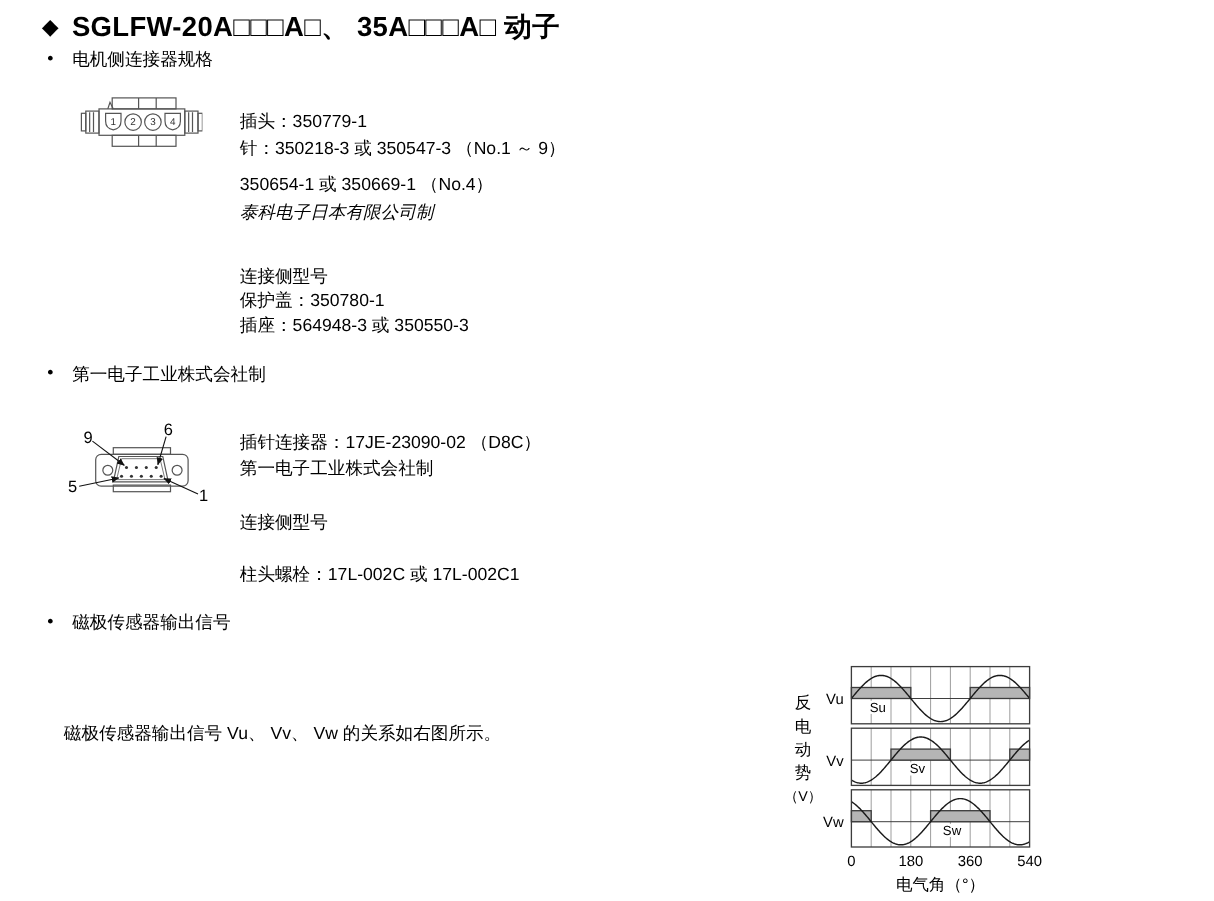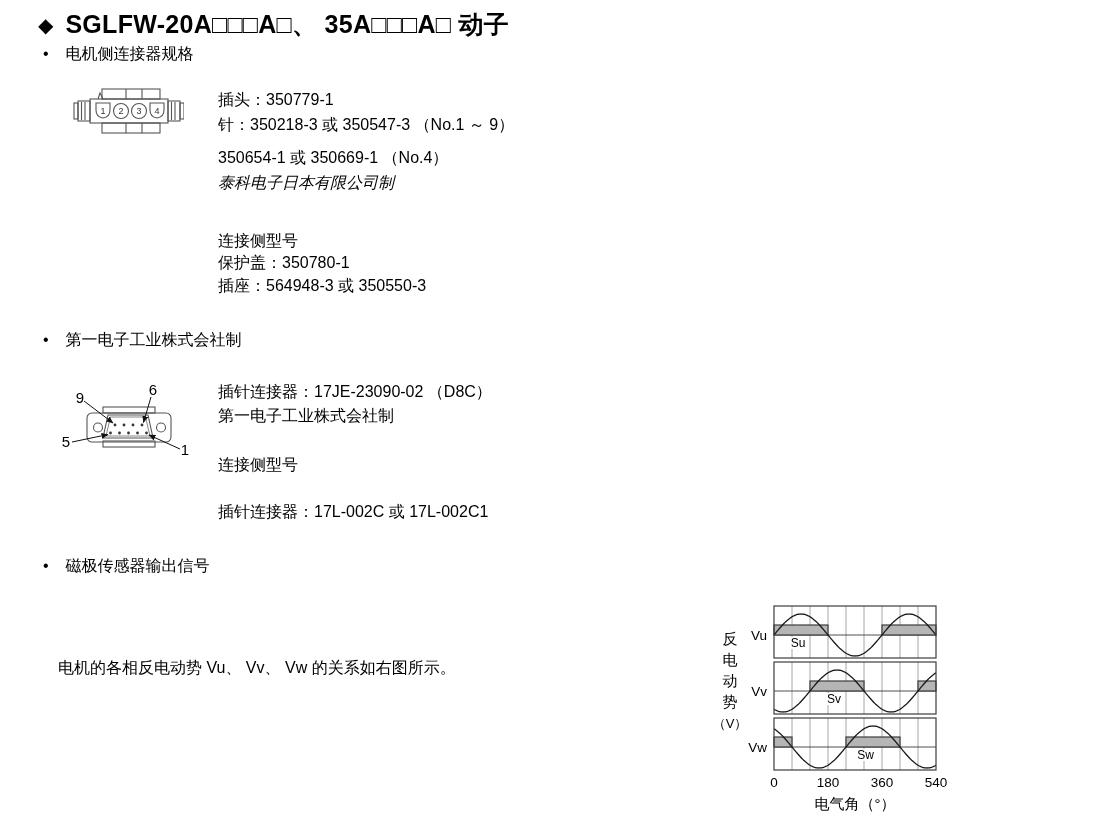--- a/index.html
+++ b/index.html
@@ -6,21 +6,21 @@
   #page{
     position:relative;width:1104px;height:819px;background:#ffffff;overflow:hidden;
     font-family:"Liberation Sans","DejaVu Sans",sans-serif;color:#000;
   }
   .abs{position:absolute;white-space:pre;}
   .title{display:flex;align-items:center;gap:12px;font-weight:bold;}
   .title .marker{font-size:20px;line-height:1;}
   .title .ttext{font-size:25px;letter-spacing:0.3px;}
   .bullet-row{display:flex;gap:17px;font-size:16px;}
   .bullet-row .dot{font-size:16px;line-height:1.2;}
-  .bodyline{font-size:16px;line-height:1.2;}
+  .bodyline{font-size:16px;line-height:1.2;margin-top:11px;}
   .para{font-size:16px;line-height:25.5px;}
   svg text{font-family:"Liberation Sans","DejaVu Sans",sans-serif;}
 </style>
 </head>
 <body>
 
 <div id="page">
 
   <div class="abs title" style="left:38px;top:8px;">
     <span class="marker">◆</span>
@@ -112,29 +112,29 @@
       <text x="24" y="23">9</text>
       <text x="97" y="15">6</text>
       <text x="10" y="67">5</text>
       <text x="129" y="75">1</text>
     </g>
   </svg>
 
   <div class="abs bodyline" style="left:218px;top:382px;">插针连接器：17JE-23090-02 （D8C）</div>
   <div class="abs bodyline" style="left:218px;top:406px;">第一电子工业株式会社制</div>
   <div class="abs bodyline" style="left:218px;top:455px;">连接侧型号</div>
-  <div class="abs bodyline" style="left:218px;top:502px;">插针连接器：17L-002C 或 17L-002C1</div>
+  <div class="abs bodyline" style="left:218px;top:502px;">柱头螺栓：17L-002C 或 17L-002C1</div>
 
   <div class="abs bullet-row" style="left:43px;top:556px;">
     <span class="dot">•</span>
     <span>磁极传感器输出信号</span>
   </div>
 
   <div class="abs para" style="left:58px;top:604px;width:600px;">
-    <div>电机的各相反电动势 Vu、 Vv、 Vw 的关系如右图所示。</div>
+    <div>磁极传感器输出信号 Vu、 Vv、 Vw 的关系如右图所示。</div>
   </div>
 
   <svg class="abs" style="left:710px;top:596px;" width="258" height="220" viewBox="0 0 258 220">
       <g>
         <line x1="82" y1="10" x2="82" y2="62" stroke="#8f8f8f" stroke-width="0.8"></line>
         <line x1="100" y1="10" x2="100" y2="62" stroke="#8f8f8f" stroke-width="0.8"></line>
         <line x1="118" y1="10" x2="118" y2="62" stroke="#8f8f8f" stroke-width="0.8"></line>
         <line x1="136" y1="10" x2="136" y2="62" stroke="#8f8f8f" stroke-width="0.8"></line>
         <line x1="154" y1="10" x2="154" y2="62" stroke="#8f8f8f" stroke-width="0.8"></line>
         <line x1="172" y1="10" x2="172" y2="62" stroke="#8f8f8f" stroke-width="0.8"></line>

